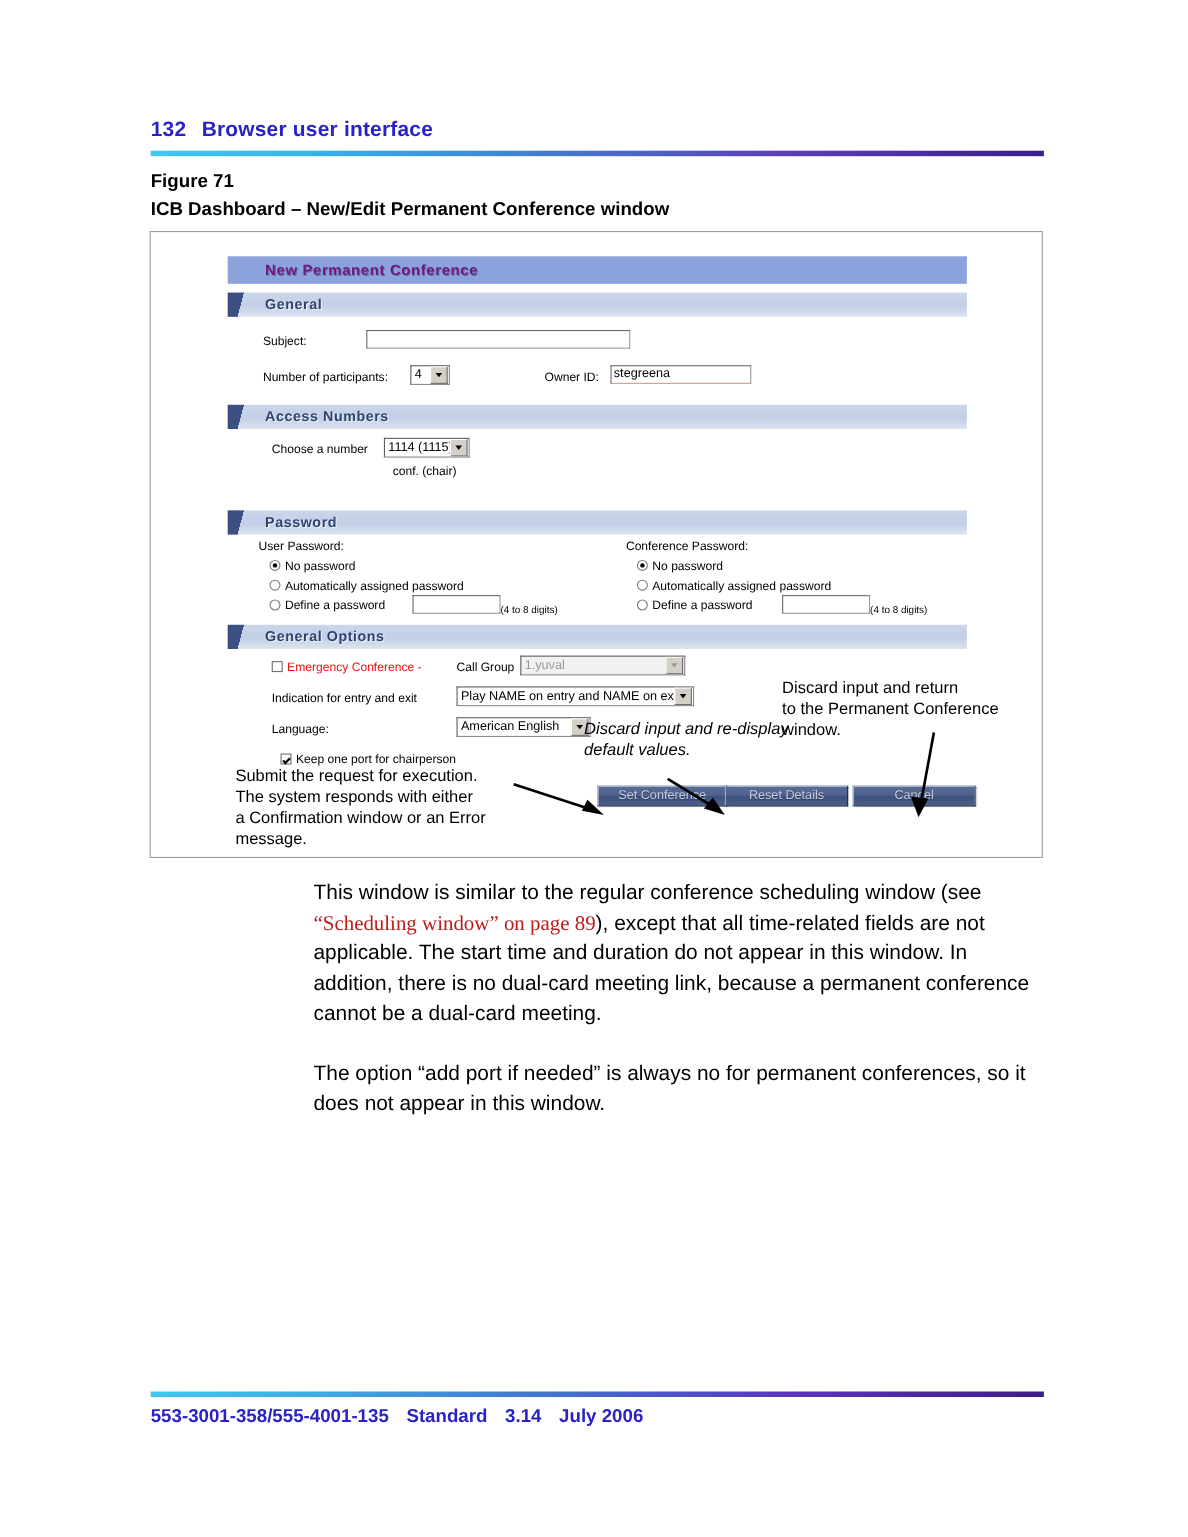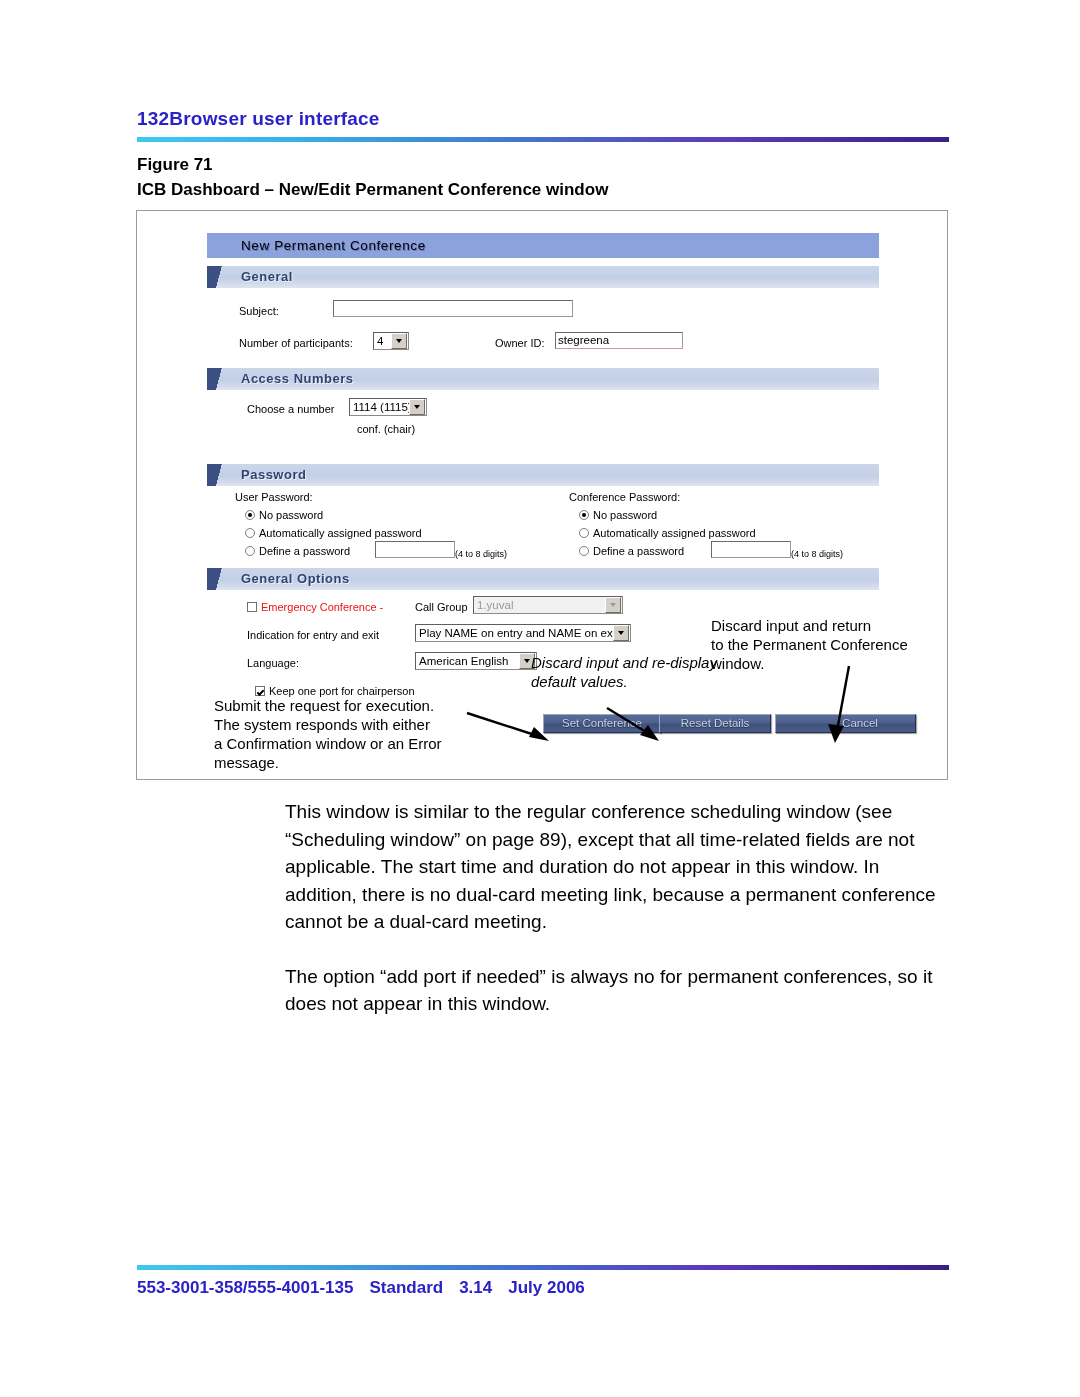--- a/index.html
+++ b/index.html
@@ -22,21 +22,21 @@
     left: 137px;
     top: 108px;
     width: 812px;
   }
   .page-header-line {
     font-size: 19px;
     font-weight: bold;
     color: #2a22c8;
     letter-spacing: 0.2px;
   }
-  .page-header-line .pageno { }
+  .page-header-line .pageno { margin-right: 14px; }
   .rule-gradient {
     height: 5px;
     margin-top: 7px;
     background: linear-gradient(to right, #3fc8ef 0%, #35b4e8 18%, #3f82d0 42%, #5b3fbe 70%, #3b1f8a 100%);
   }
   .rule-gradient.footer-rule {
     background: linear-gradient(to right, #3fc8ef 0%, #3ea8e4 20%, #4272cf 45%, #5a35bb 72%, #3a1d88 100%);
   }
 
   
@@ -66,23 +66,23 @@
   
   .app {
     position: absolute;
     left: 70px;
     top: 22px;
     width: 672px;
   }
 
   .app-titlebar {
     background: #8ca2dd;
-    color: #000000;
+    color: #701a75;
     font-size: 13.5px;
-    font-weight: normal;
+    font-weight: bold;
     letter-spacing: 0.6px;
     padding: 4px 0 4px 34px;
     text-shadow: 1px 1px 0 #6275b3;
     height: 17px;
     line-height: 17px;
     box-sizing: content-box;
   }
 
   .section-head {
     position: relative;
@@ -251,21 +251,21 @@
   .body-copy {
     position: absolute;
     left: 285px;
     top: 798px;
     width: 660px;
     font-size: 19px;
     line-height: 27.5px;
     color: #000;
   }
   .body-copy p { margin: 0 0 27px 0; }
-  .link { color: #000000; }
+  .link { color: #b91c1c; font-family: Liberation Serif, serif; }
 
   
   .page-footer {
     position: absolute;
     left: 137px;
     top: 1258px;
     width: 812px;
   }
   .footer-text {
     margin-top: 8px;
@@ -396,21 +396,21 @@
       </div>
 
       <div class="row lbl" style="left:48px; top:94px;">
         <span class="chk on"></span><span>Keep one port for chairperson</span>
       </div>
     </div>
 
     <div class="form-body" style="height:40px;">
       <div class="row btn" style="left:336px; top:14px; width:116px;">Set Conference</div>
       <div class="row btn" style="left:452px; top:14px; width:110px;">Reset Details</div>
-      <div class="row btn" style="left:568px; top:14px; width:110px;padding-left:29px;">Cancel</div>
+      <div class="row btn" style="left:568px; top:14px; width:110px;">Cancel</div>
     </div>
   </div>
 
   <div class="anno" style="left:574px; top:405px; width:220px;">
     <div>Discard input and return</div>
     <div>to the Permanent Conference</div>
     <div>window.</div>
   </div>
 
   <div class="anno" style="left:394px; top:442px; width:220px;font-style:italic;">

